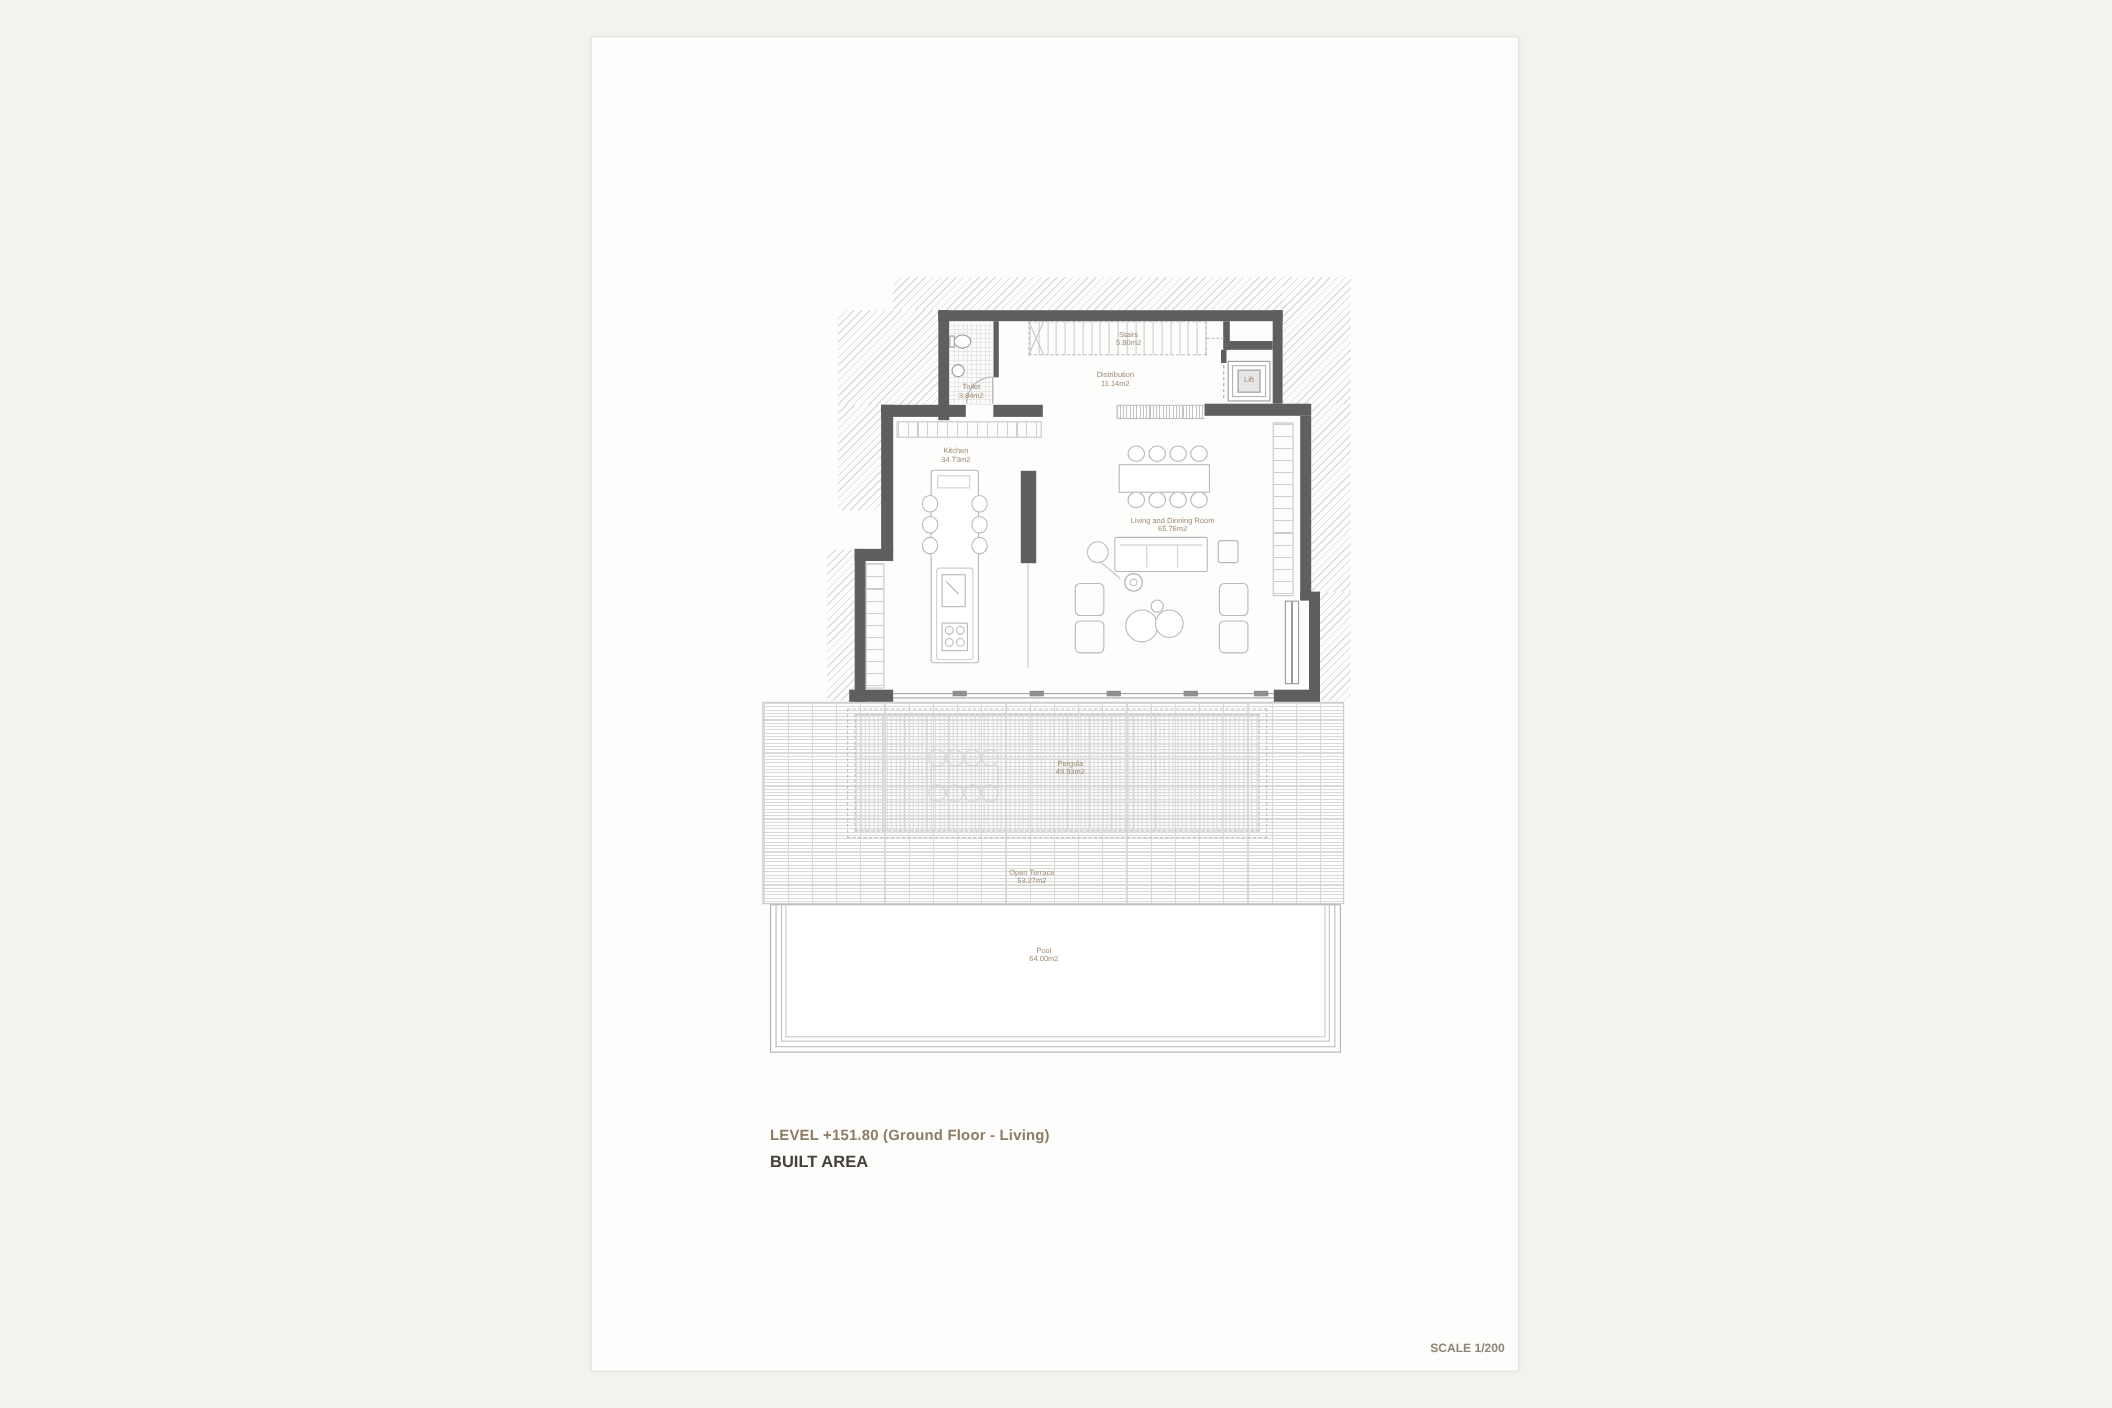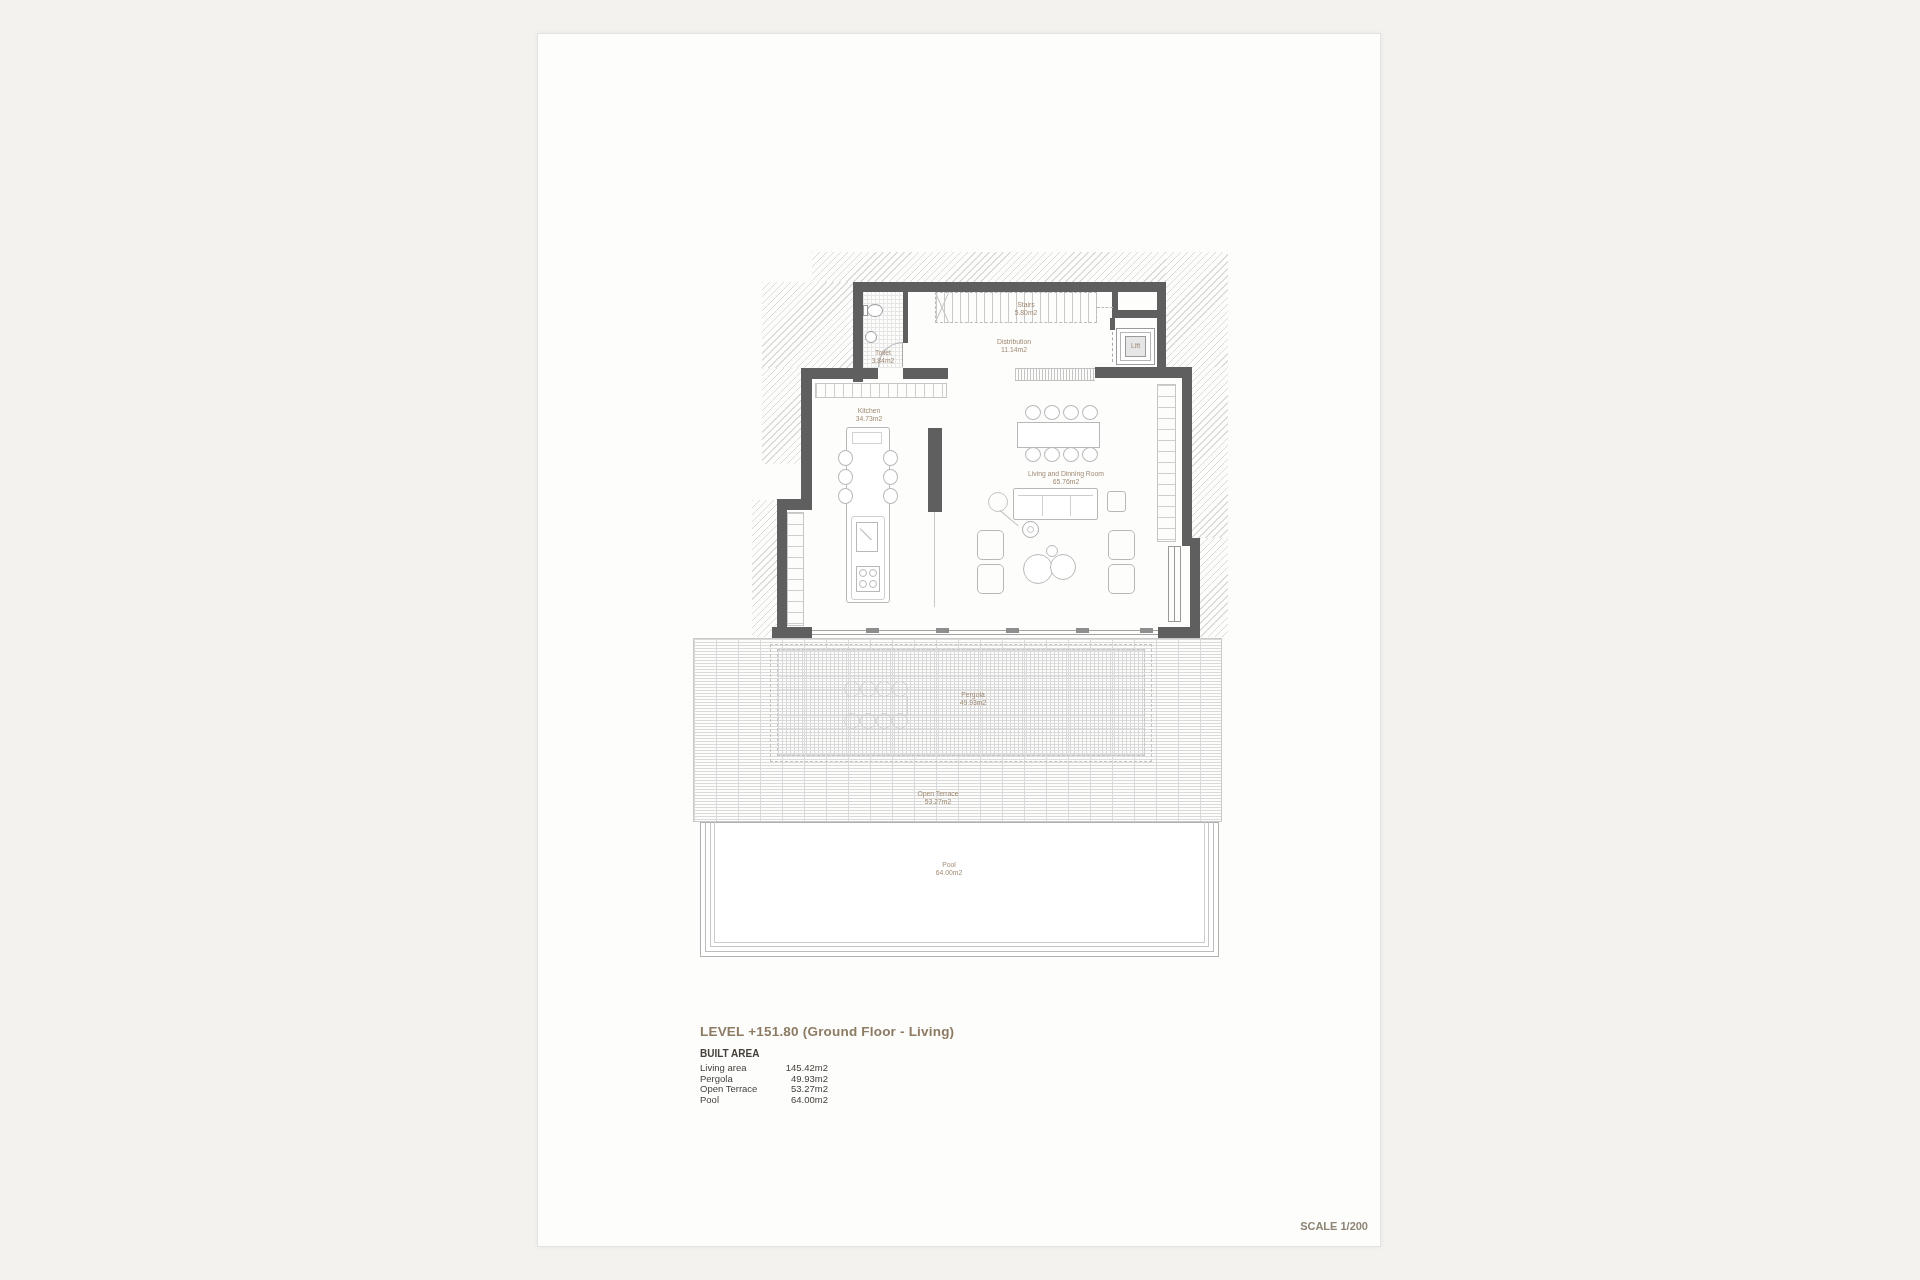--- a/index.html
+++ b/index.html
@@ -31,21 +31,21 @@
       background:repeating-linear-gradient(180deg,var(--grid) 0 1px,transparent 1px 3px),
                  repeating-linear-gradient(90deg,var(--grid) 0 1px,transparent 1px 22px);}
   .pergola-fill{border:1px dashed #c4c4c4;
       background:repeating-linear-gradient(90deg,#d8d8d8 0 1px,transparent 1px 4px),
                  repeating-linear-gradient(180deg,#e0e0e0 0 1px,transparent 1px 13px);}
   .vstrip{border:1px solid #c6c6c6;background:repeating-linear-gradient(90deg,#cfcfcf 0 1px,transparent 1px 9px);}
   .hstrip{border:1px solid #c6c6c6;background:repeating-linear-gradient(180deg,#cfcfcf 0 1px,transparent 1px 11px);}
   .grill{border-top:1px solid #c0c0c0;border-bottom:1px solid #c0c0c0;
       background:repeating-linear-gradient(90deg,#c4c4c4 0 1px,transparent 1px 3px);}
   .titleblock .ttl{font-size:13.5px;font-weight:bold;color:var(--title);letter-spacing:.2px;}
-  .titleblock .hd{font-size:10px;font-weight:bold;color:var(--text);}
+  .titleblock .hd{font-size:15px;font-weight:bold;color:var(--text);}
   .arearow{display:flex;width:128px;font-size:9.5px;color:var(--text);line-height:10.6px;}
   .arearow .al{flex:1;text-align:left;}
   .arearow .av{width:52px;text-align:right;}
   .scale{font-size:11px;font-weight:bold;color:var(--scale);text-align:right;}
 </style>
 </head>
 <body>
 
 <div class="abs sheet"></div>
 
@@ -209,35 +209,17 @@
     <div>53.27m2</div>
   </div>
   <div class="abs lbl" style="left:909px;top:861px;width:80px;">
     <div>Pool</div>
     <div>64.00m2</div>
   </div>
 
   <div class="abs titleblock" style="left:700px;top:1024px;width:300px;">
     <div class="ttl">LEVEL +151.80 (Ground Floor - Living)</div>
     <div class="hd" style="margin-top:9px;">BUILT AREA</div>
-    <div style="margin-top:4px;">
-      <div class="arearow">
-        <span class="al">Living area</span>
-        <span class="av">145.42m2</span>
-      </div>
-      <div class="arearow">
-        <span class="al">Pergola</span>
-        <span class="av">49.93m2</span>
-      </div>
-      <div class="arearow">
-        <span class="al">Open Terrace</span>
-        <span class="av">53.27m2</span>
-      </div>
-      <div class="arearow">
-        <span class="al">Pool</span>
-        <span class="av">64.00m2</span>
-      </div>
-    </div>
   </div>
 
   <div class="abs scale" style="left:1240px;top:1220px;width:128px;">SCALE 1/200</div>
 
 </div>
 
 </body></html>

